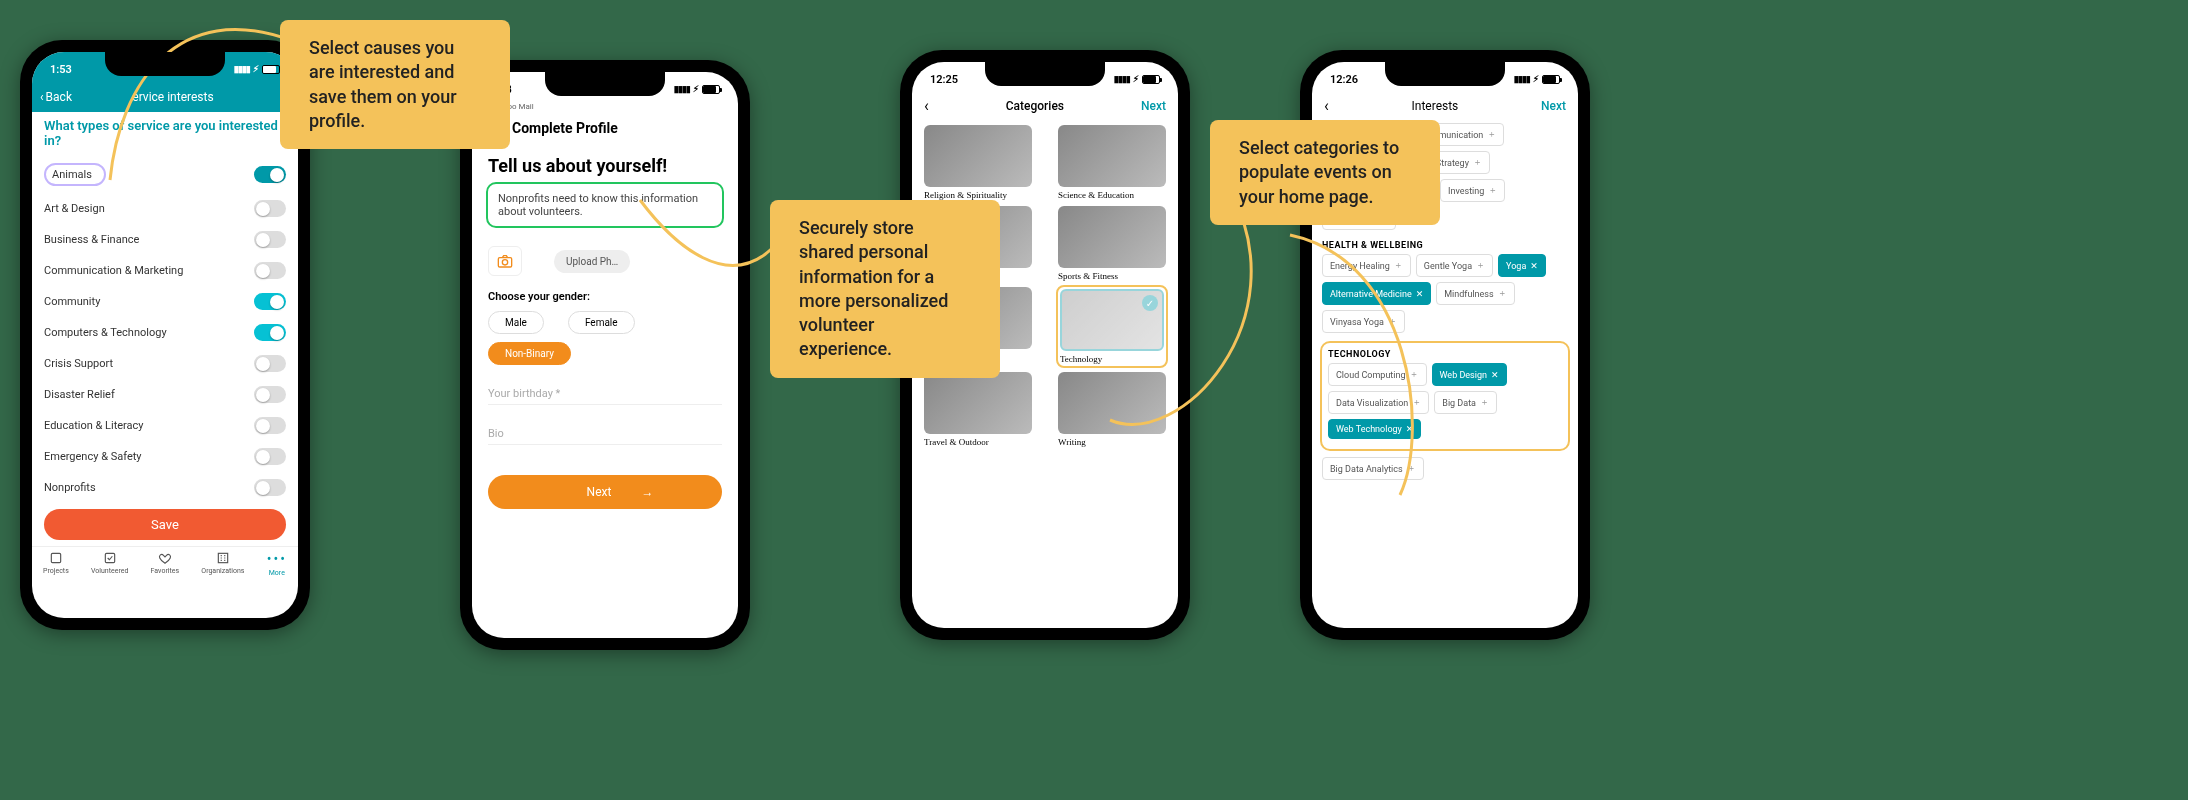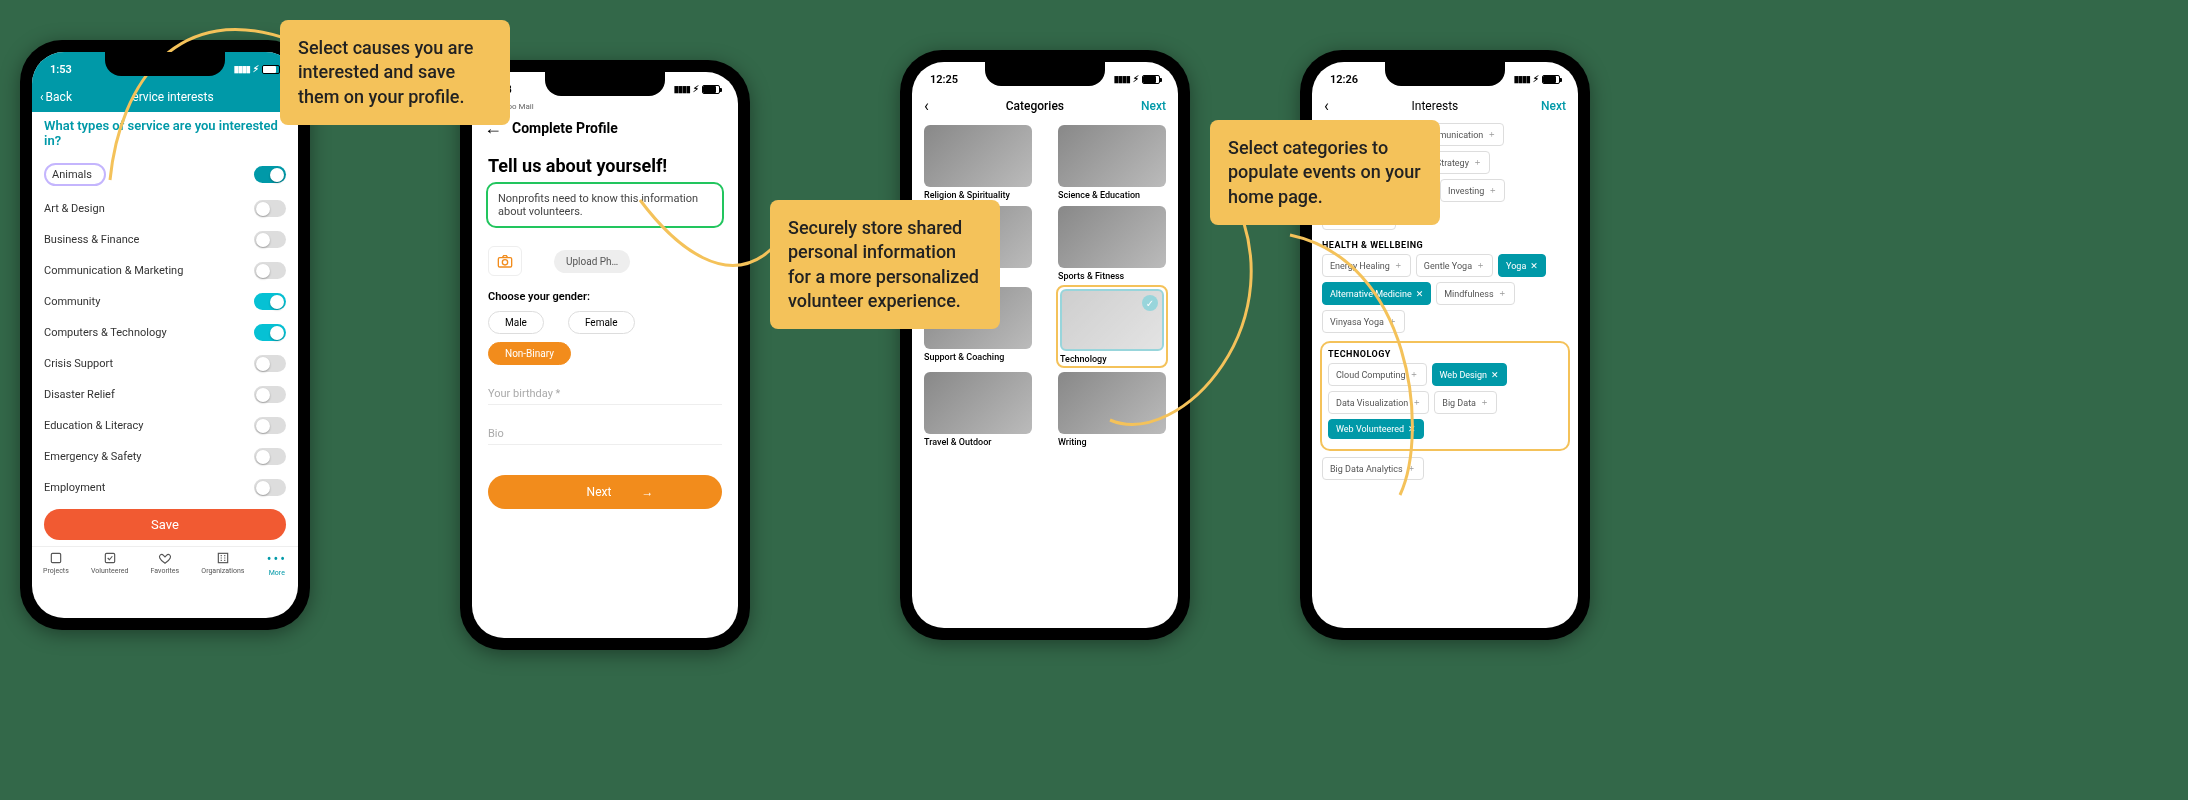--- a/index.html
+++ b/index.html
@@ -50,21 +50,21 @@
   .sig   { letter-spacing:-1px;}
   .batt  { width:18px; height:9px; border:1px solid #000; border-radius:2px; position:relative;}
   .batt::after{content:"";position:absolute;right:-3px;top:2px;width:2px;height:4px;background:#000;border-radius:0 1px 1px 0;}
   .batt .fill{background:#000;height:100%;width:80%;border-radius:1px;}
 
   
   .callout {
     position: absolute;
     background: #f4c25a;
     border-radius: 8px;
-    padding: 16px 18px;
+    padding: 16px 29px;
     font-size: 18px;
     font-weight: 500;
     line-height: 1.35;
     color: #222;
     max-width: 230px;
     z-index: 20;
   }
   svg.connector { position: absolute; z-index: 5; pointer-events:none; }
 
   
@@ -98,21 +98,21 @@
   .pill{border:1px solid #ddd;border-radius:16px;padding:5px 16px;font-size:10px;}
   .pill.sel{background:#f28c1c;color:#fff;border-color:#f28c1c;}
   .s2-field{margin:22px 16px 0;border-bottom:1px solid #eee;padding-bottom:4px;font-size:11px;color:#aaa;}
   .s2-next{background:#f28c1c;color:#fff;border-radius:20px;padding:10px;margin:30px 16px 0;text-align:center;font-size:12px;display:flex;justify-content:center;align-items:center;gap:30px;}
   .s2-next span:first-child{margin-left:30px;}
 
   
   .s3-top{display:flex;align-items:center;justify-content:space-between;padding:4px 12px;font-size:12px;}
   .s3-top .c{font-weight:500;}
   .s3-top .n{color:#0099a8;font-weight:500;}
-  .s3-grid{display:grid;grid-template-columns:1fr 1fr;gap:6px 26px;padding:6px 12px;}
+  .s3-grid{display:grid;grid-template-columns:1fr 1fr;gap:6px 26px;padding:6px 12px;font-family:Liberation Serif, serif;}
   .cat{font-size:9px;}
   .cat .im{height:62px;border-radius:6px;background:linear-gradient(135deg,#888,#bbb);position:relative;}
   .cat .im.sel{opacity:.4;border:2px solid #0099a8;}
   .cat .im.sel::after{content:"✓";position:absolute;top:4px;right:4px;width:16px;height:16px;background:#0099a8;color:#fff;border-radius:50%;font-size:10px;display:flex;align-items:center;justify-content:center;}
   .cat .lb{margin-top:3px;font-weight:500;}
   .cat.hl{border:2px solid #f4c25a;border-radius:8px;padding:2px;margin:-2px;}
 
   
   .s4-top{display:flex;align-items:center;justify-content:space-between;padding:4px 12px;font-size:12px;}
   .s4-top .n{color:#0099a8;font-weight:500;}
@@ -209,21 +209,21 @@
         </div>
     <div class="s1-row">
           <span>Education &amp; Literacy</span>
           <span class="tog"></span>
         </div>
     <div class="s1-row">
           <span>Emergency &amp; Safety</span>
           <span class="tog"></span>
         </div>
     <div class="s1-row">
-          <span>Employment</span>
+          <span>Nonprofits</span>
           <span class="tog"></span>
         </div>
   </div>
   <div class="s1-save">Save</div>
   <div class="s1-tabbar">
     <div class="s1-tab">
           <svg viewBox="0 0 24 24" fill="none" stroke="#555" stroke-width="2">
             <rect x="4" y="4" width="16" height="16" rx="2"></rect>
           </svg>
           <span>Projects</span>
@@ -445,21 +445,21 @@
             </div>
         <div class="chip">
               <span>Data Visualization</span>
               <span class="pl">＋</span>
             </div>
         <div class="chip">
               <span>Big Data</span>
               <span class="pl">＋</span>
             </div>
         <div class="chip on">
-              <span>Web Volunteered</span>
+              <span>Web Technology</span>
               <span class="pl">✕</span>
             </div>
       </div>
     </div>
     <div class="chips">
           <div class="chip">
             <span>Big Data Analytics</span>
             <span class="pl">＋</span>
           </div>
         </div>

